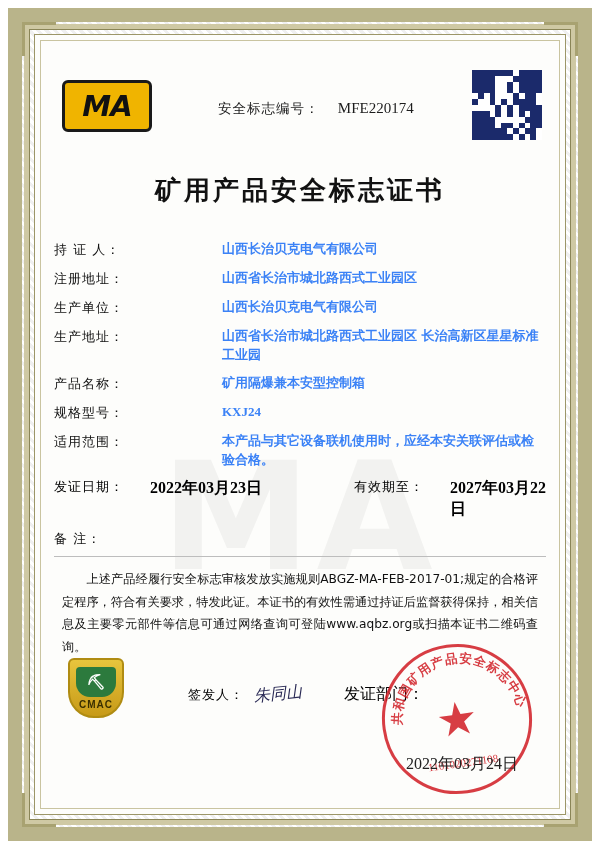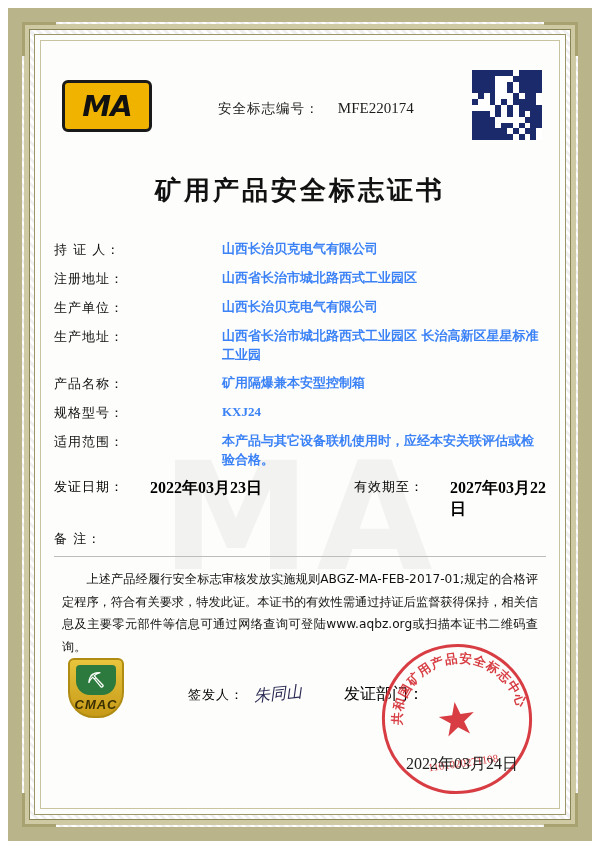--- a/index.html
+++ b/index.html
@@ -271,26 +271,25 @@
     background: #2c7a3d;
     border-radius: 4px 4px 14px 14px;
     display: flex;
     align-items: center;
     justify-content: center;
     color: #fff;
     font-size: 15px;
     font-weight: bold;
   }
   .cmac-text {
-    font-size: 13px;
+    font-size: 10px;
     font-weight: bold;
     color: #3a2f00;
     margin-top: 2px;
     letter-spacing: 1px;
-    font-style: italic;
   }
 
   
   .sign-row {
     position: absolute;
     left: 140px;
     right: 10px;
     top: 636px;
     display: flex;
     align-items: flex-start;

